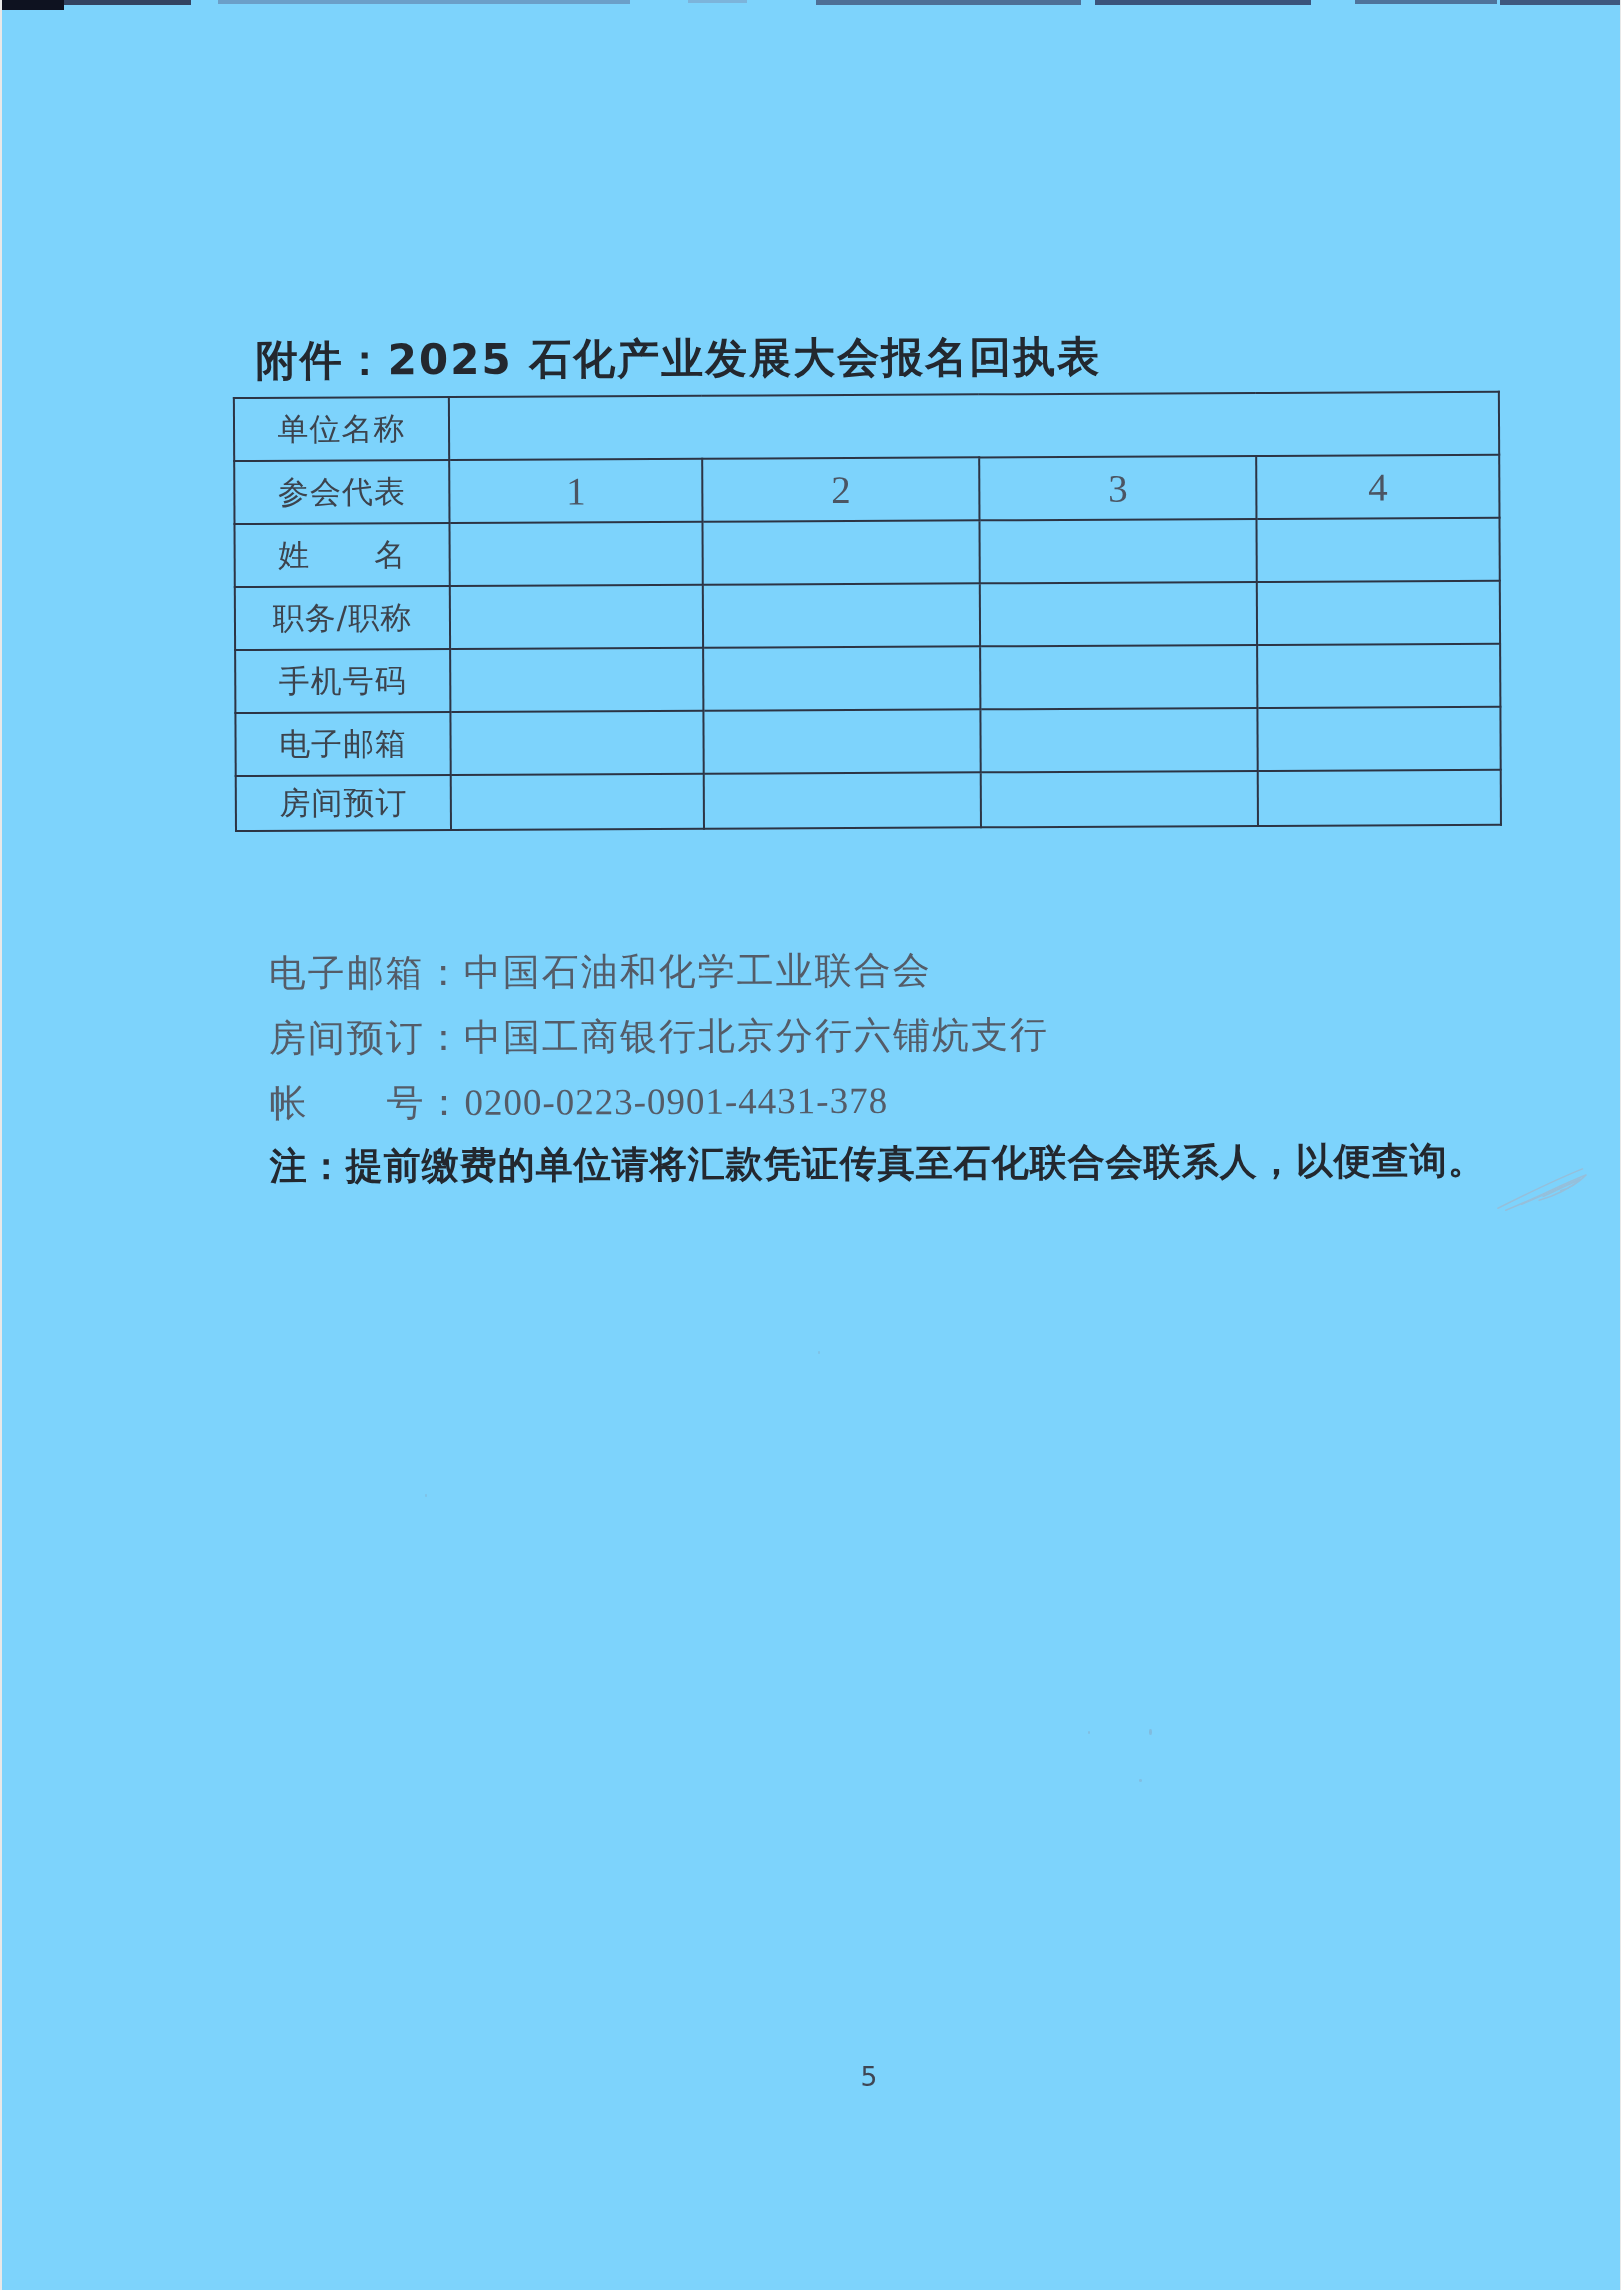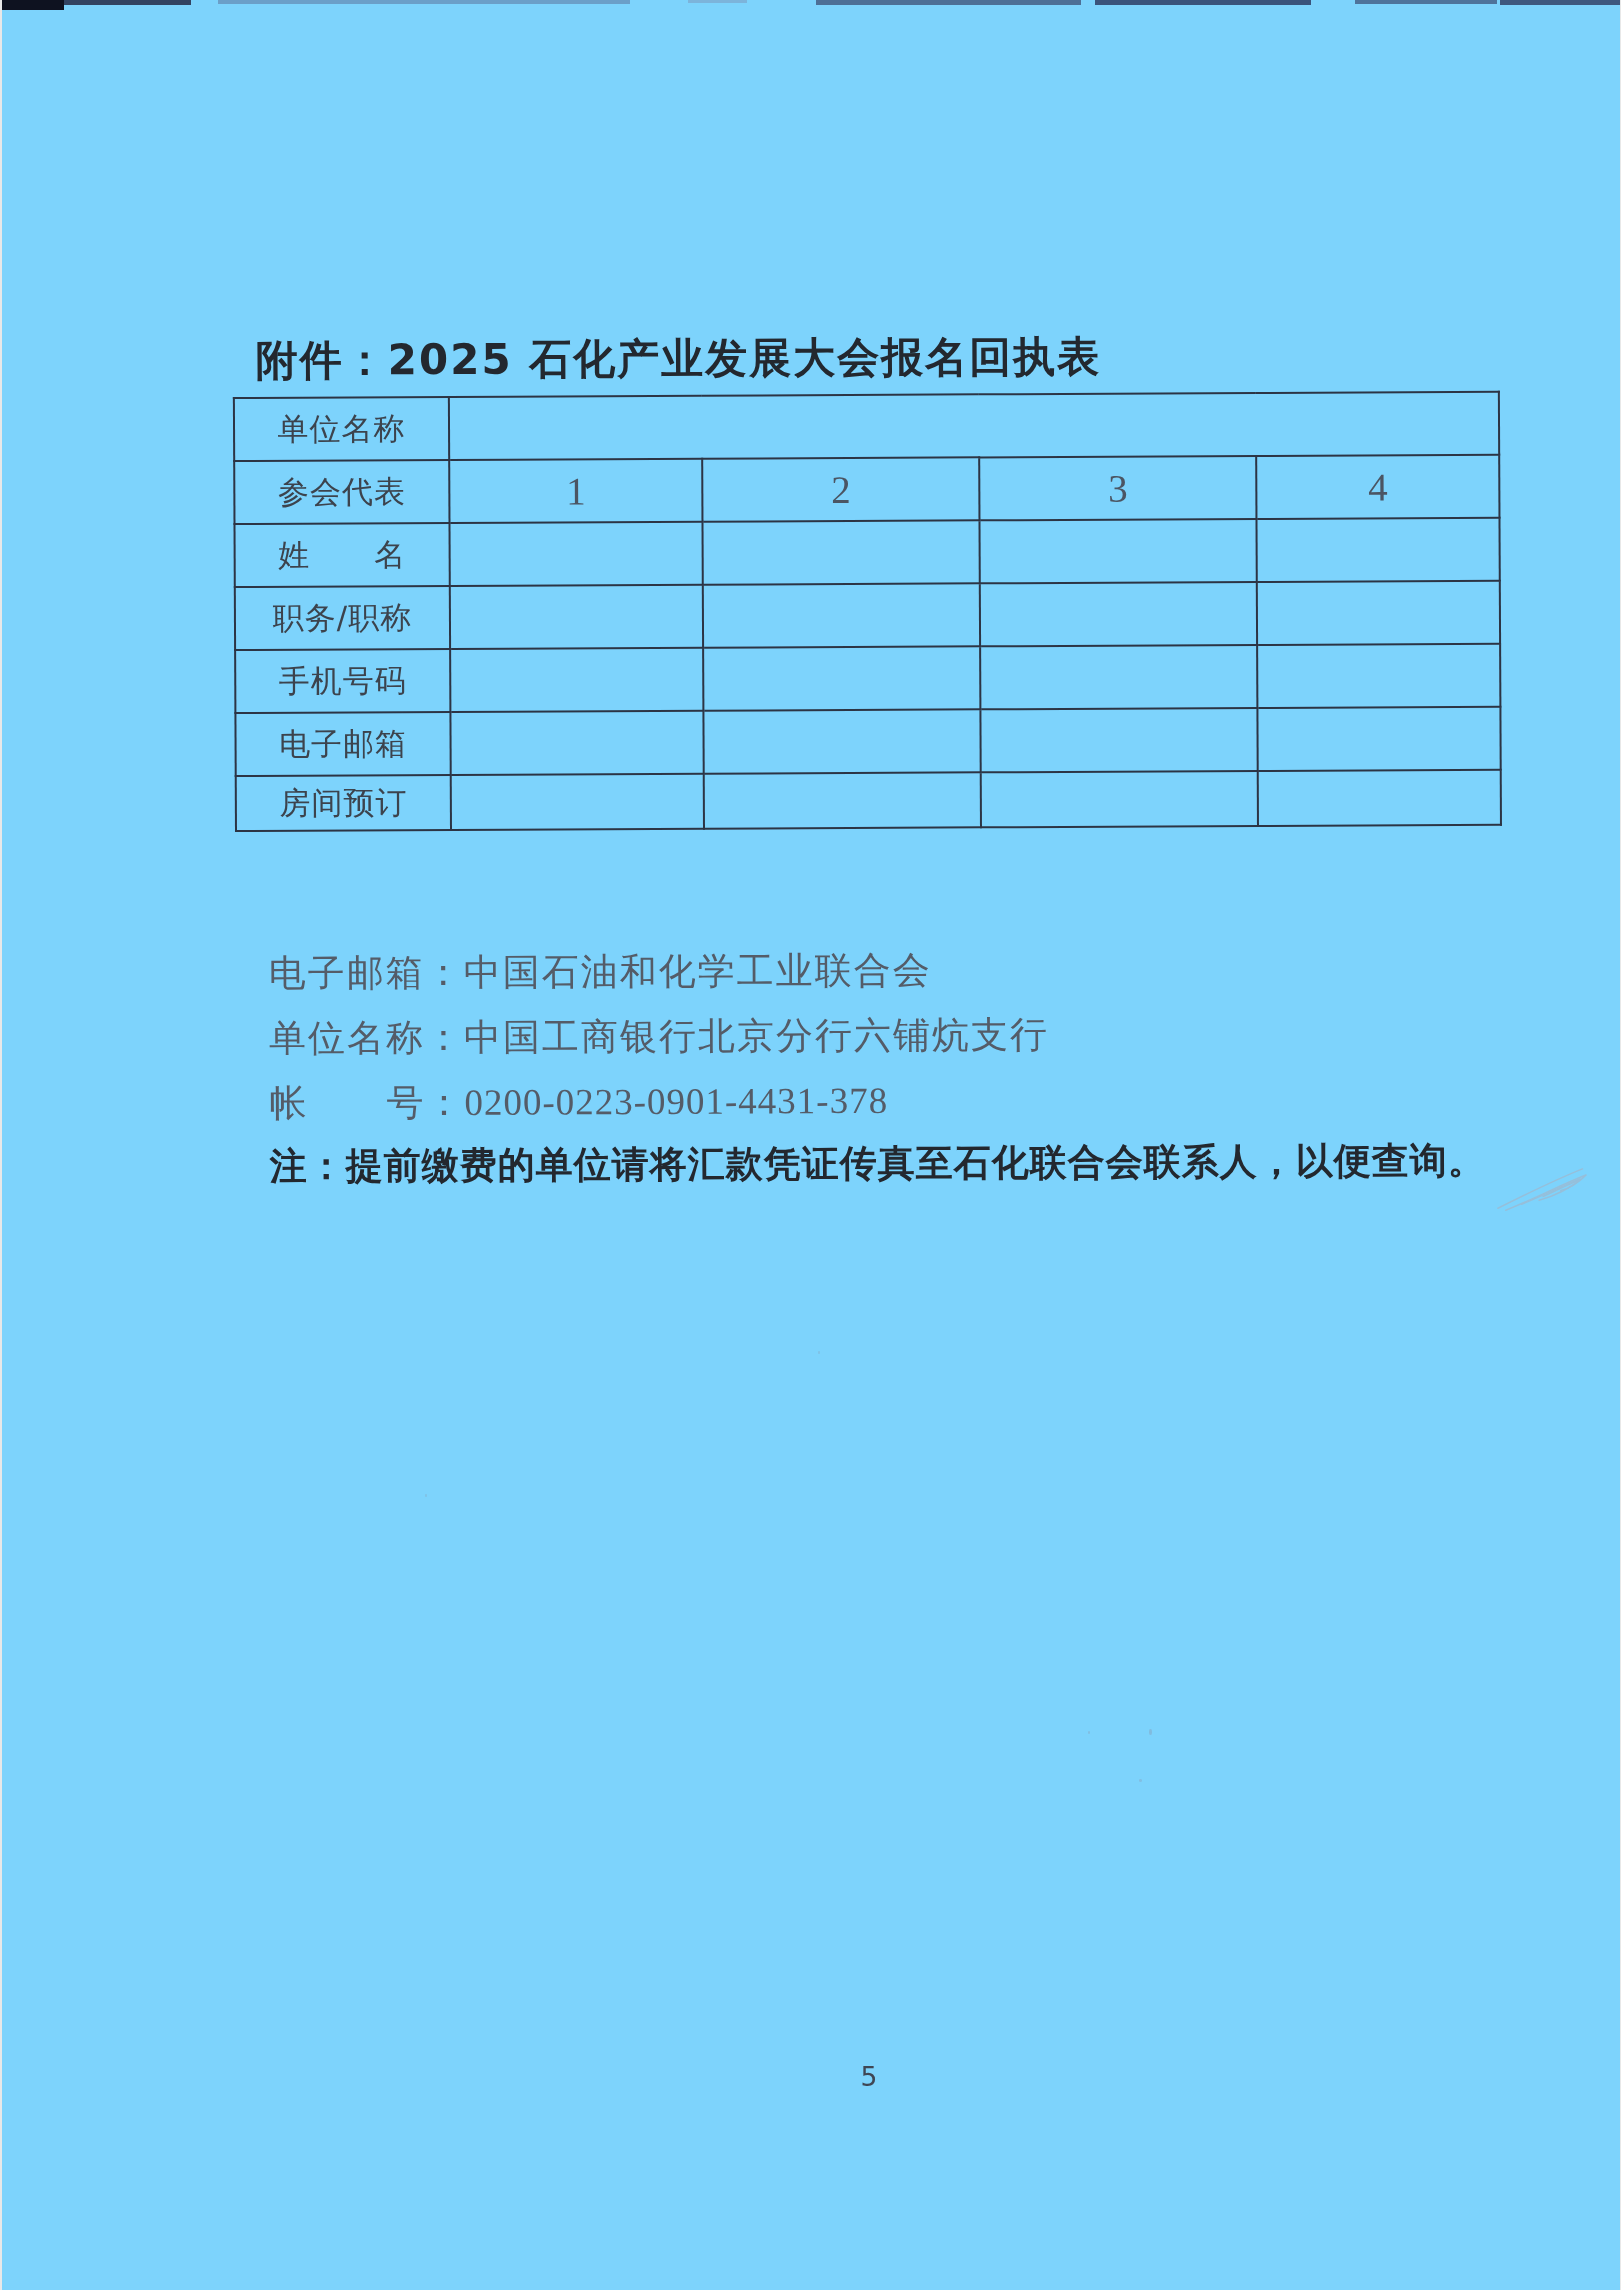--- a/index.html
+++ b/index.html
@@ -175,21 +175,21 @@
           <td></td>
           <td></td>
           <td></td>
           <td></td>
         </tr>
       </tbody>
     </table>
 
     <div class="payment">
       <p><span>电子邮箱：</span><span>中国石油和化学工业联合会</span></p>
-      <p><span>单位名称：</span><span>中国工商银行北京分行六铺炕支行</span></p>
+      <p><span>房间预订：</span><span>中国工商银行北京分行六铺炕支行</span></p>
       <p><span>帐　　号：</span><span class="serif-val">0200-0223-0901-4431-378</span></p>
       <p class="note">注：提前缴费的单位请将汇款凭证传真至石化联合会联系人，以便查询。</p>
     </div>
 
   </div>
 
   <svg class="smudge-svg" width="118" height="69" viewBox="0 0 120 70">
     <g fill="none" stroke="#aab0c0" stroke-width="1.6" opacity="0.55" stroke-linecap="round">
       <path d="M6 52 C 30 40, 62 24, 92 12"></path>
       <path d="M14 54 C 40 44, 66 30, 96 18 C 88 26, 78 32, 70 34"></path>

